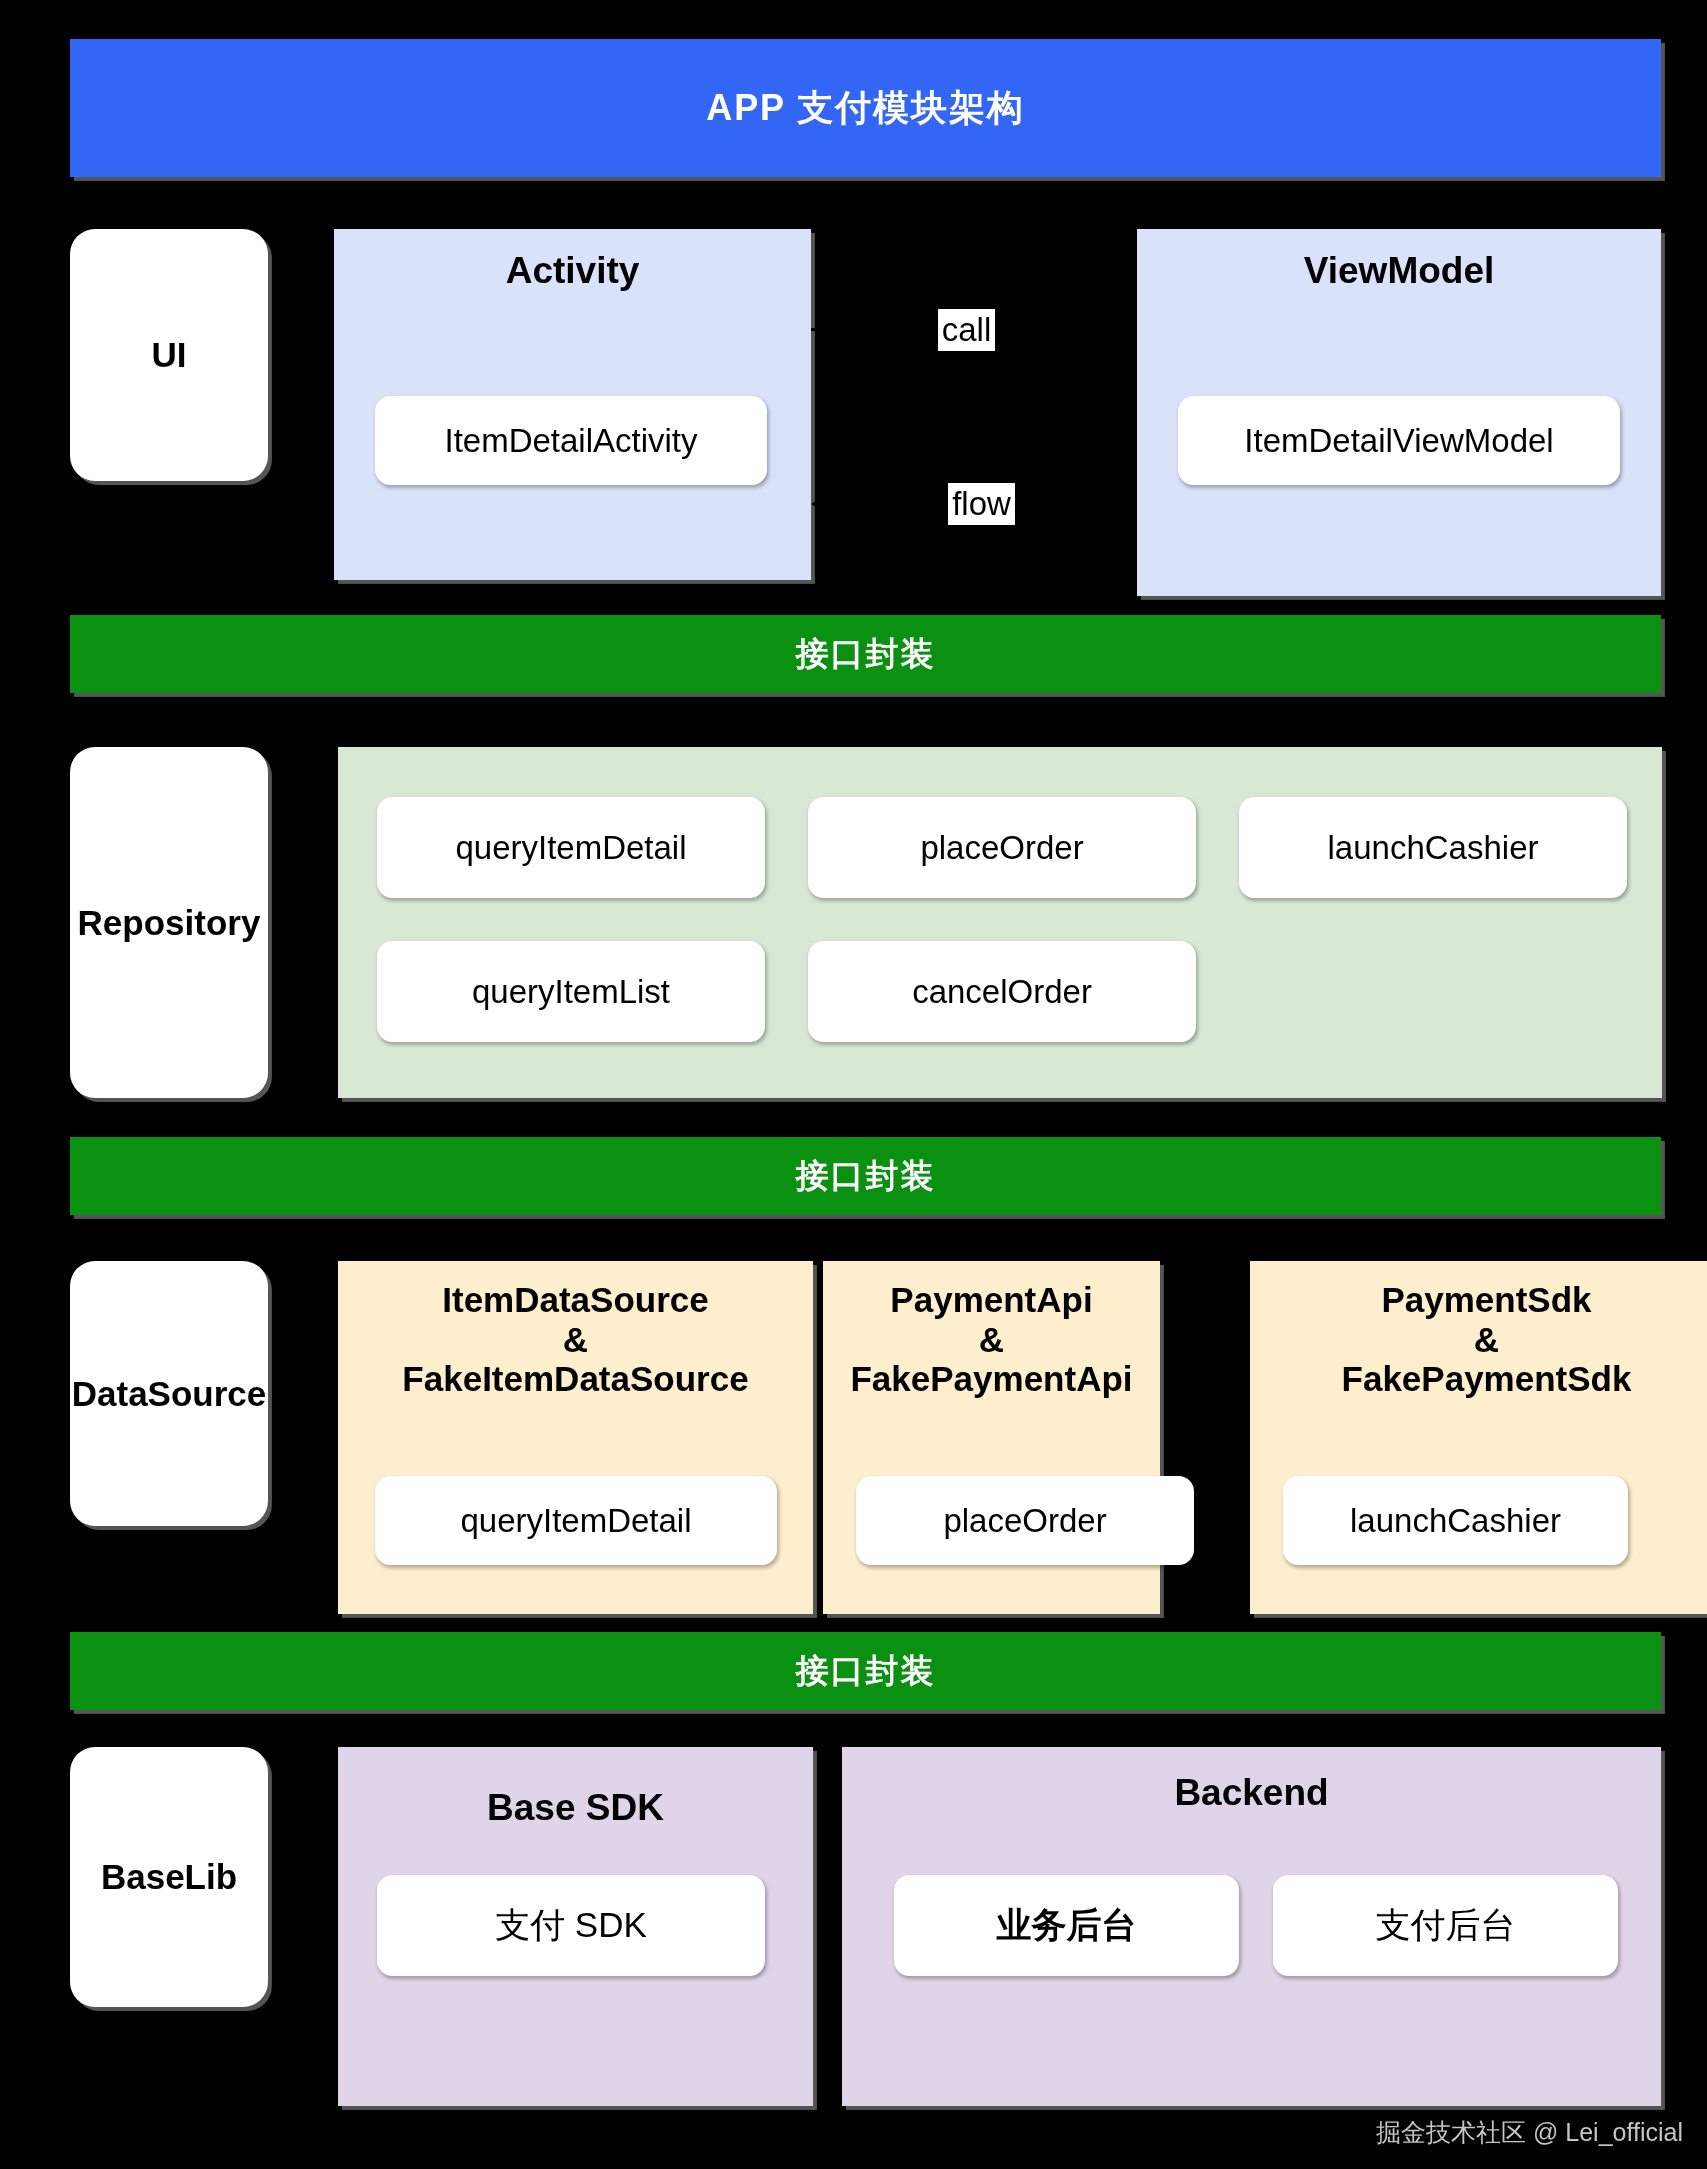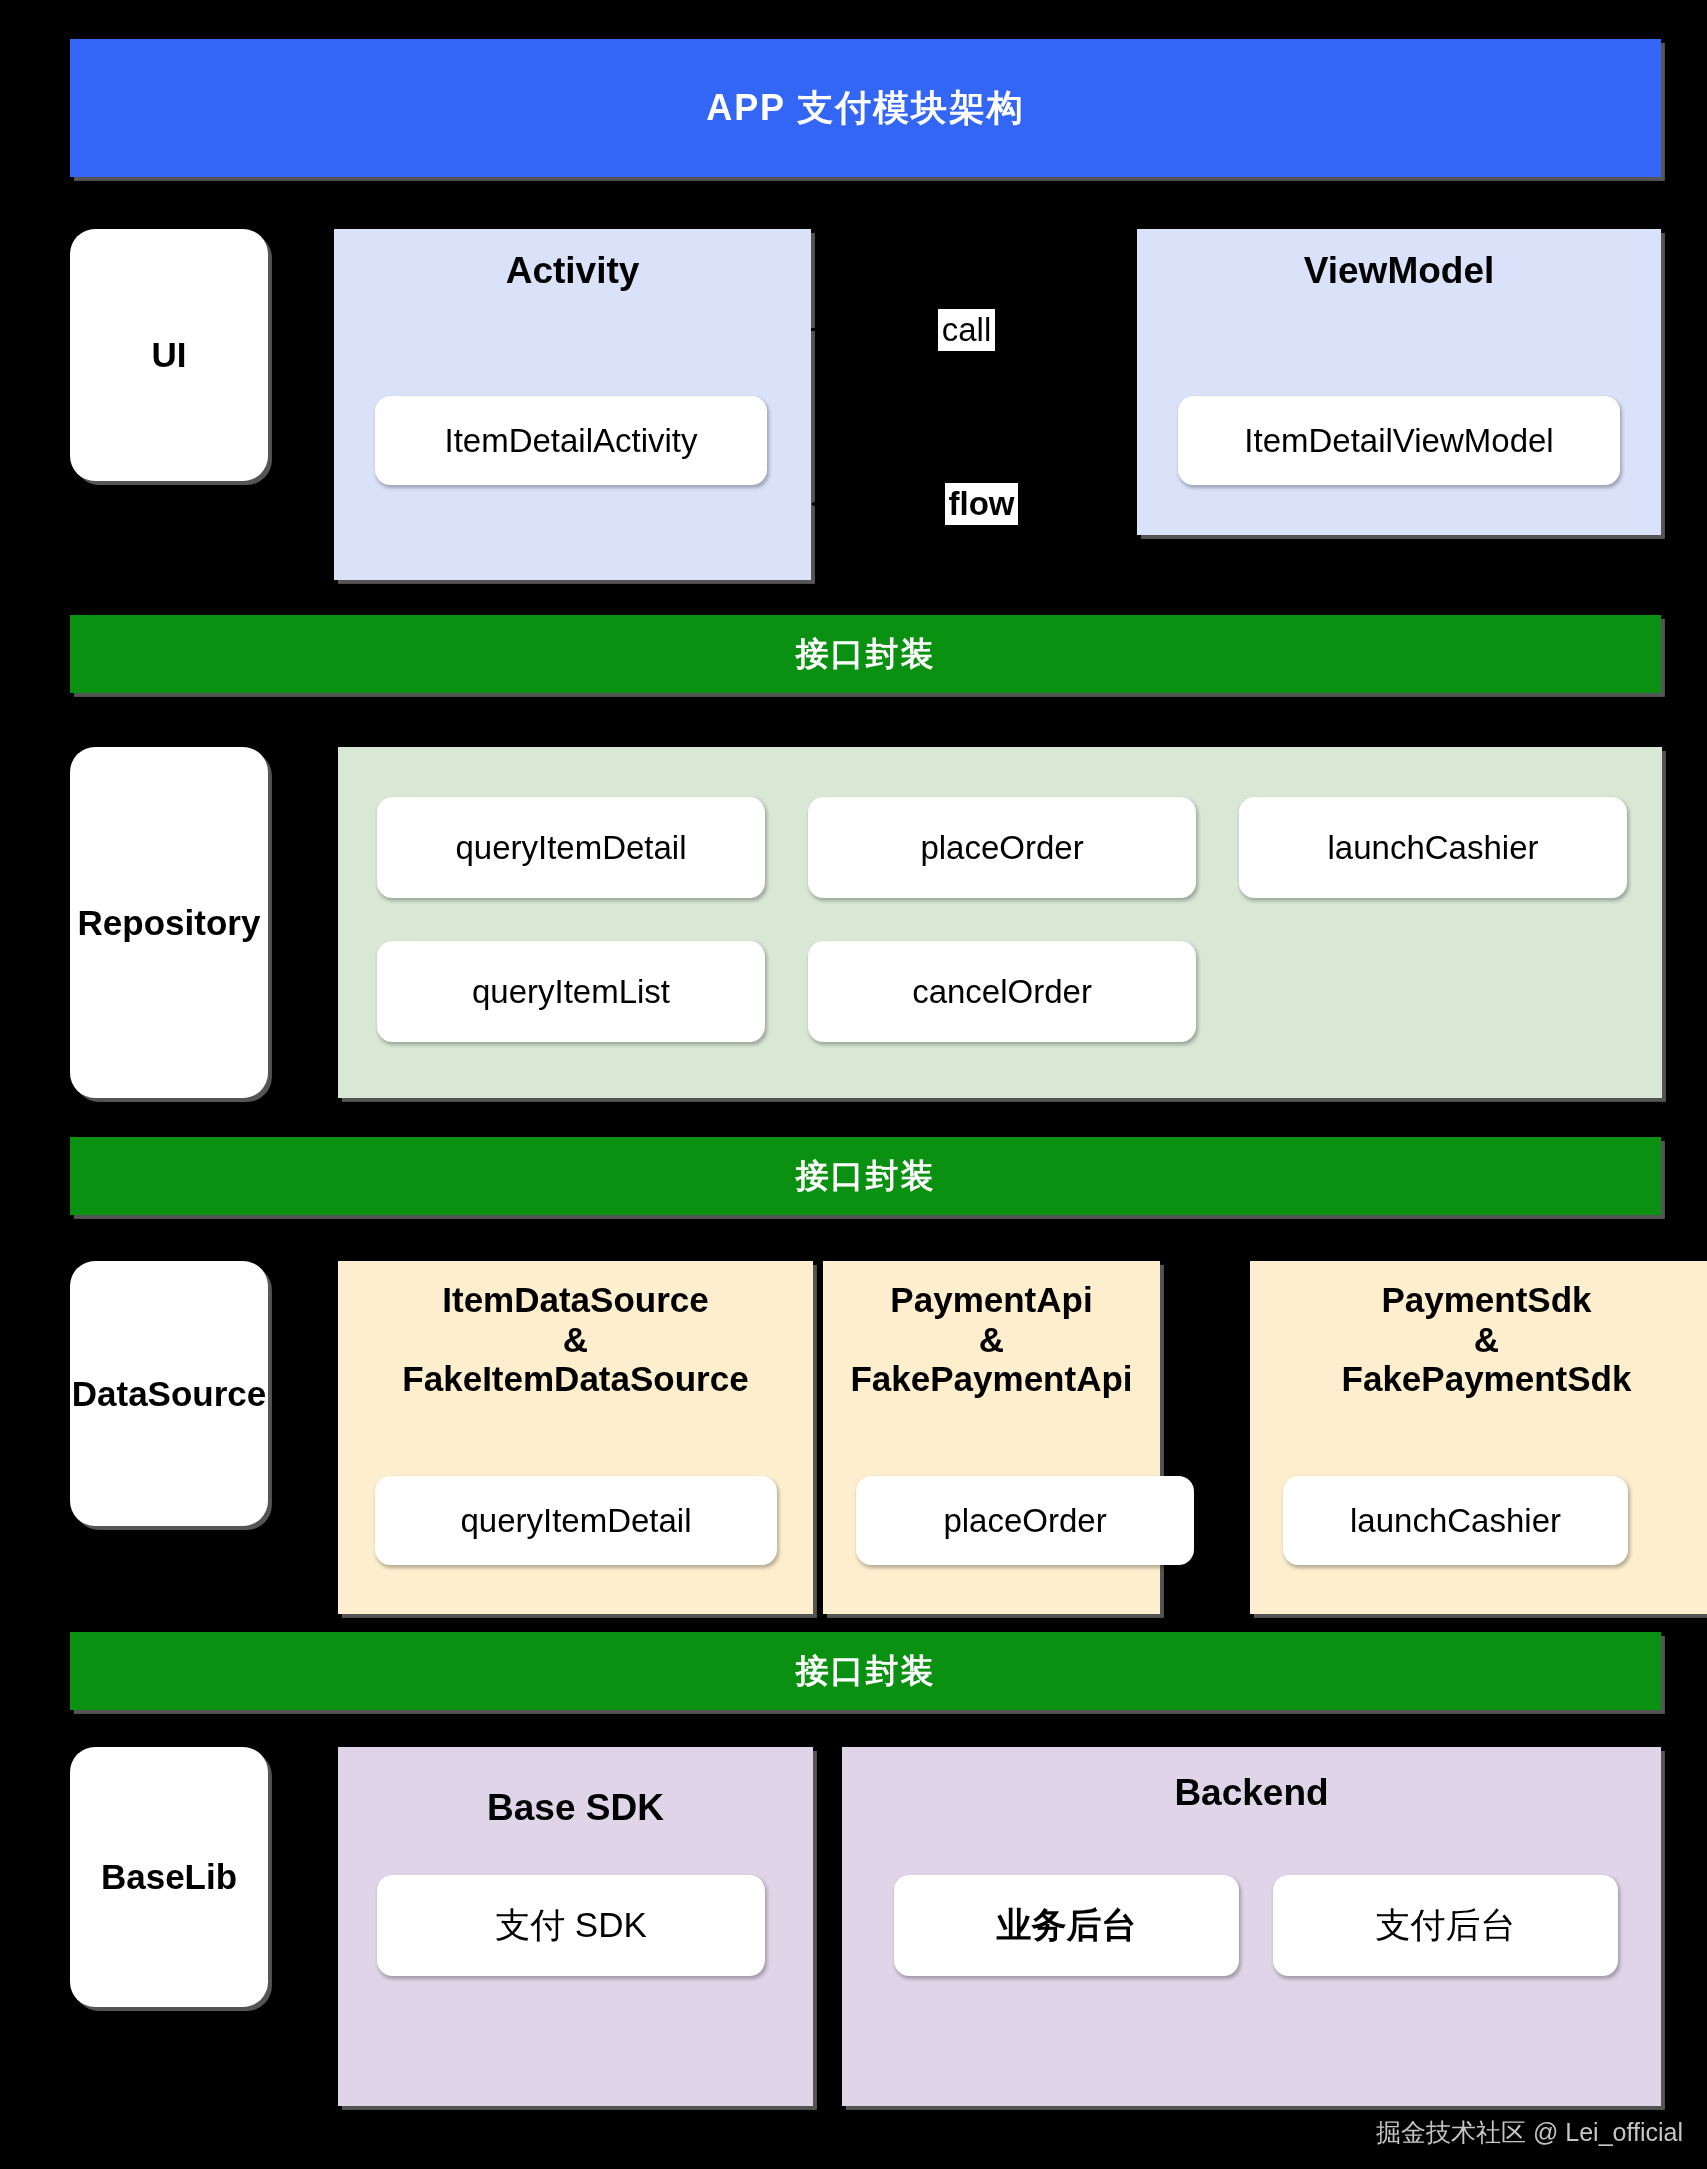--- a/index.html
+++ b/index.html
@@ -171,28 +171,28 @@
     </div>
   </div>
 
   <div class="connector" style="left:811px; top:309px; width:326px;">
     <div class="line"></div>
     <div class="tag">call</div>
     <div class="line"></div>
     <div class="arrow-head arrow-right"></div>
   </div>
 
-  <div class="connector" style="left:811px; top:483px; width:326px;font-weight:bold;">
+  <div class="connector" style="left:811px; top:483px; width:326px;">
     <div class="arrow-head arrow-left"></div>
     <div class="line"></div>
     <div class="tag">flow</div>
     <div class="line"></div>
   </div>
 
-  <div class="panel ui-row-panel" style="left:1137px; top:229px; width:524px; height:306px;">
+  <div class="panel ui-row-panel" style="left:1137px; top:229px; width:524px; height:367px;">
     <div class="panel-title" style="margin-top:21.3px;">ViewModel</div>
     <div class="chip" style="position:absolute; left:41px; top:167px; width:442px; height:89px;">
       <span>ItemDetailViewModel</span>
     </div>
   </div>
 
   <div class="green-bar" style="top:615px; height:78px;">
     <span>接口封装</span>
   </div>
 

